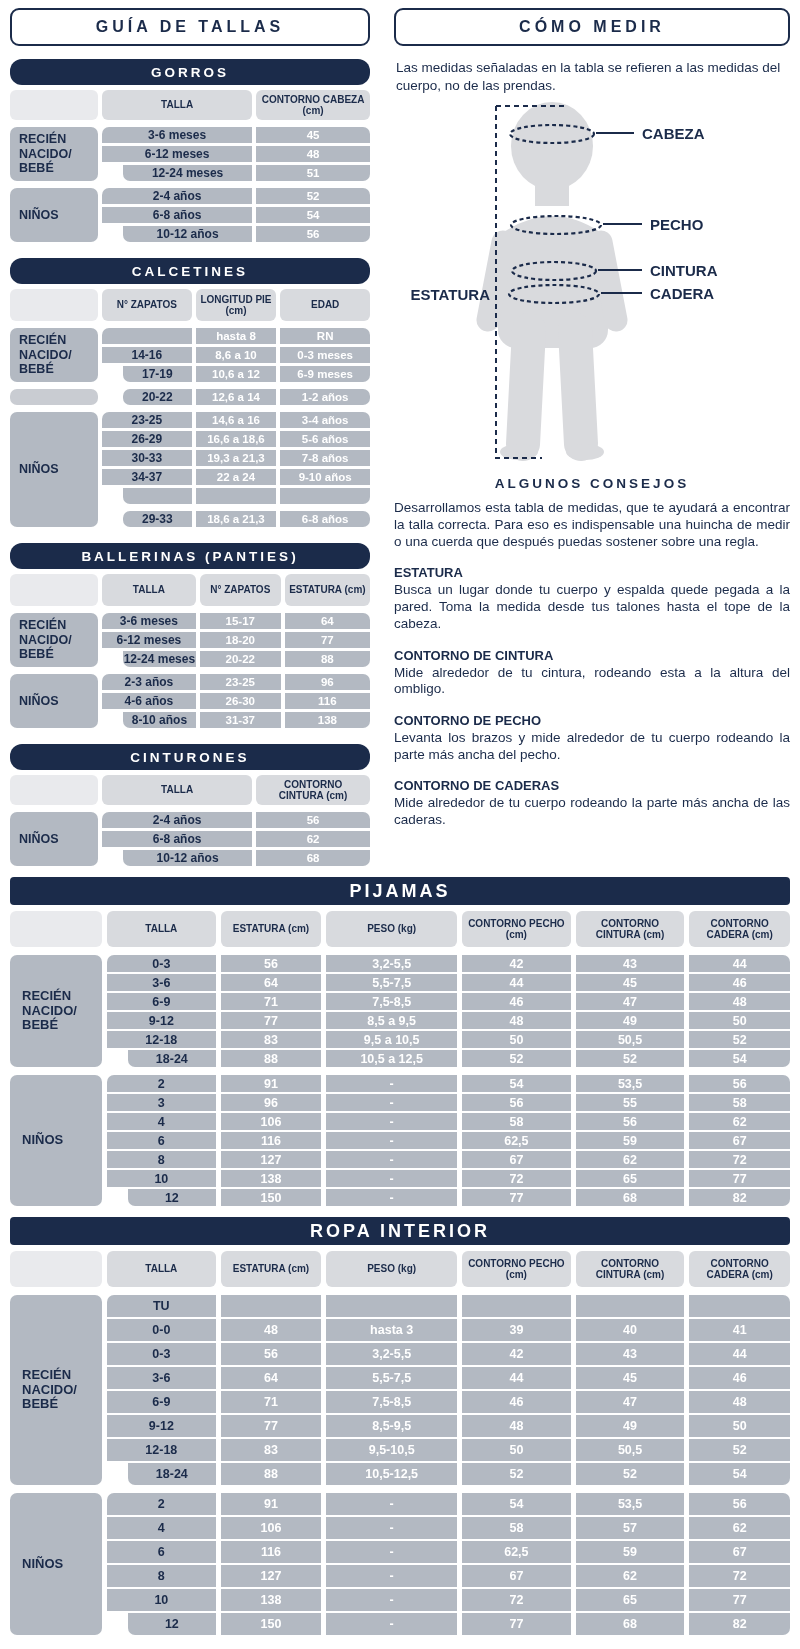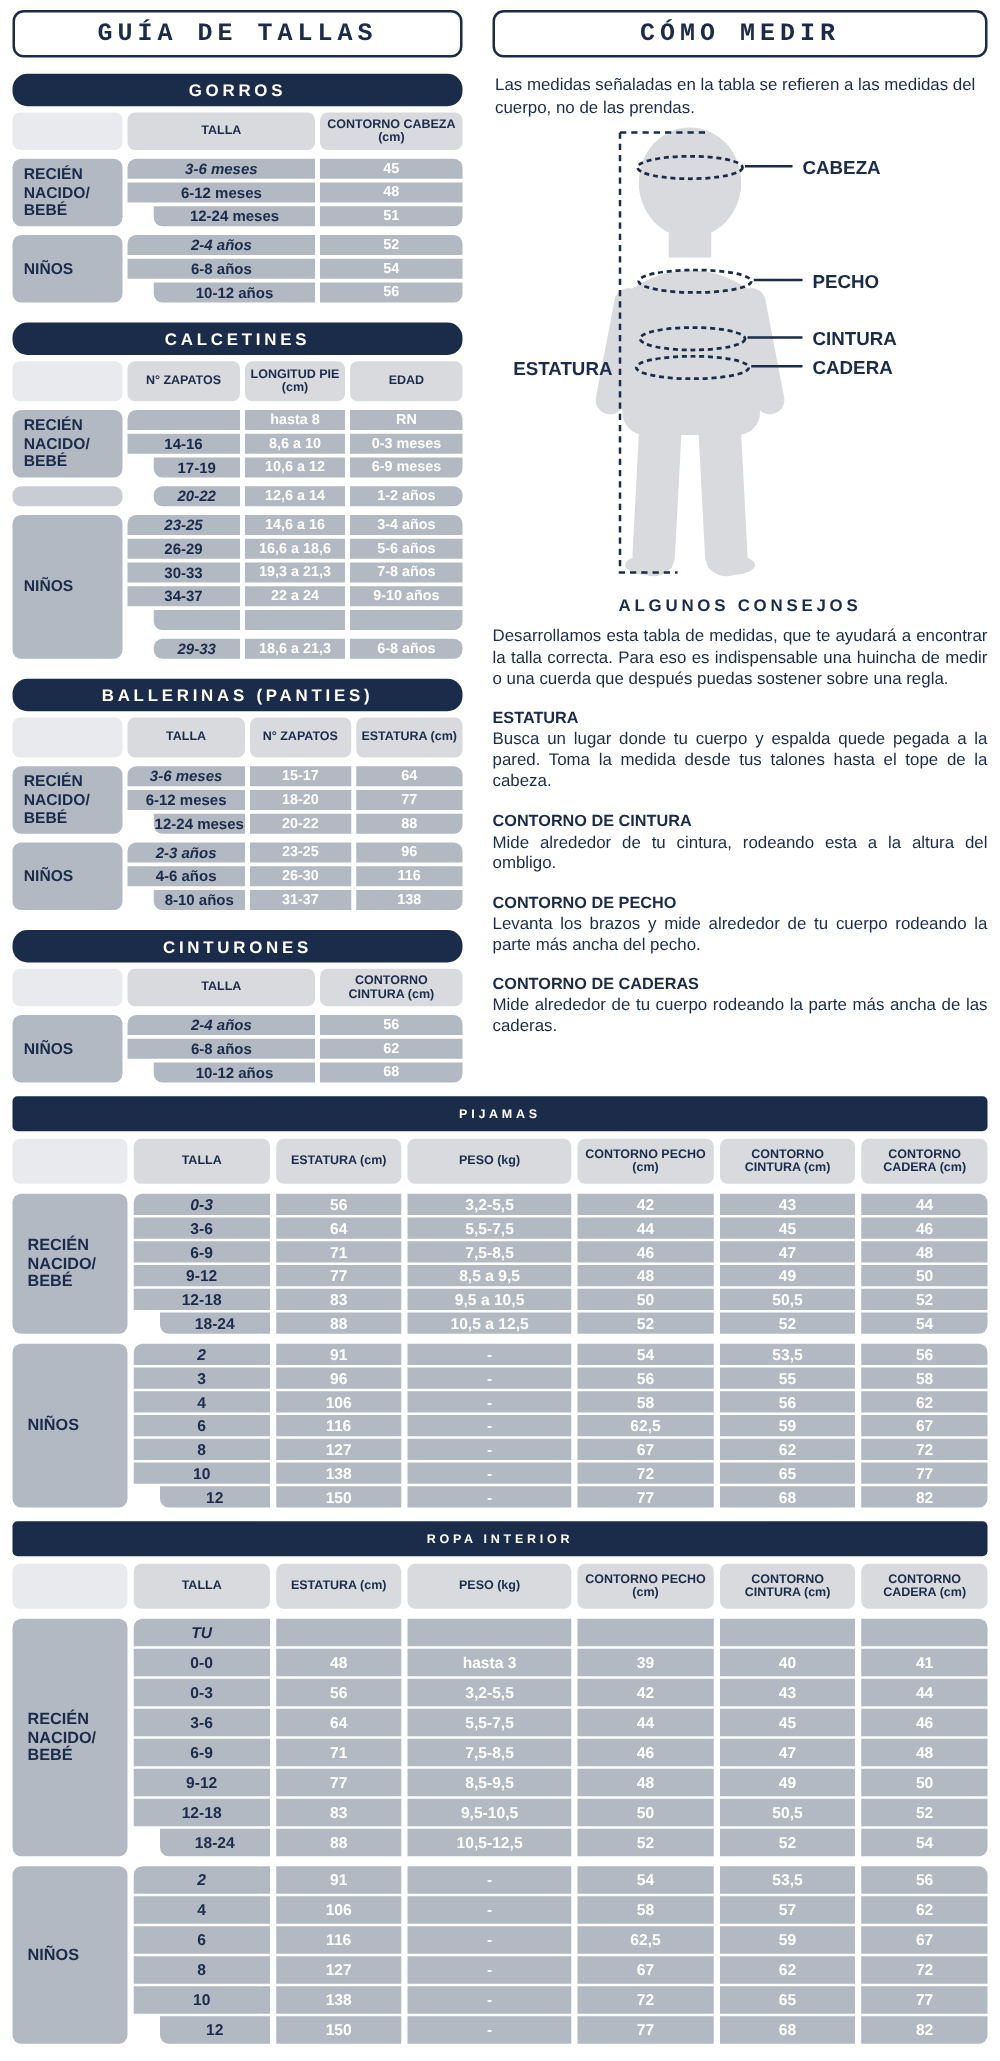--- a/index.html
+++ b/index.html
@@ -4,49 +4,49 @@
 <style>
   html,body{margin:0;padding:0;background:#fff;}
   body{width:800px;height:1649px;overflow:hidden;font-family:"Liberation Sans",sans-serif;}
   .page{width:800px;height:1649px;box-sizing:border-box;padding:8px 10px;}
   .top{display:flex;gap:24px;}
   .col-left{width:360px;flex:none;}
   .col-right{flex:1;min-width:0;}
 
   .title-box{height:34px;border:2.5px solid var(--navy,#1b2b4a);border-radius:9px;
     display:flex;align-items:center;justify-content:center;margin-bottom:13px;background:#fff;}
-  .title-box span{font-weight:bold;font-size:20px;letter-spacing:4px;color:var(--navy,#1b2b4a);font-family:Liberation Mono, monospace;}
+  .title-box span{font-weight:bold;font-size:16px;letter-spacing:4px;color:var(--navy,#1b2b4a);}
 
   .stack{display:flex;flex-direction:column;gap:16px;}
 
   
   .tbar{height:26px;background:var(--navy,#1b2b4a);border-radius:12px;color:#fff;
     display:flex;align-items:center;justify-content:center;font-weight:bold;font-size:13.5px;
     letter-spacing:3px;margin-bottom:5px;}
-  .wide-table .tbar{height:28px;border-radius:4px;font-size:10px;margin-bottom:6px;}
+  .wide-table .tbar{height:28px;border-radius:4px;font-size:18px;margin-bottom:6px;}
   .tcols{display:flex;gap:4px;}
   .wide-table .tcols{gap:5px;}
   .lcol,.bcol{display:flex;flex-direction:column;}
   .lcol{flex:none;}
   .bcol{flex:1;min-width:0;}
   .hrow,.trow{display:grid;}
   .hcell{background:#d8dade;border-radius:6px;display:flex;align-items:center;justify-content:center;
     text-align:center;color:var(--navy,#1b2b4a);font-weight:bold;font-size:10px;line-height:1.15;
     padding:2px 4px;box-sizing:border-box;}
   .hcell.pale{background:#e9eaed;}
   .lblock{background:#b3b9c2;border-radius:7px;display:flex;align-items:center;
     padding-left:9px;box-sizing:border-box;color:var(--navy,#1b2b4a);font-weight:bold;
     font-size:12.5px;line-height:1.15;}
   .lblock.spacer{background:#c9ccd2;}
   .wide-table .lblock{padding-left:12px;font-size:13px;}
   .tcell{background:#b3b9c2;color:#fff;font-weight:bold;font-size:11.5px;
     display:flex;align-items:center;justify-content:center;}
   .tcell.c0{color:var(--navy,#1b2b4a);font-size:12px;}
   .wide-table .tcell{font-size:12.5px;}
-  .rblock .trow:first-child .tcell:first-child{border-top-left-radius:7px;font-style:italic;}
+  .rblock .trow:first-child .tcell:first-child{border-top-left-radius:7px;}
   .rblock .trow:first-child .tcell:last-child{border-top-right-radius:7px;}
   .rblock .trow:last-child .tcell:first-child{border-bottom-left-radius:7px;margin-left:21px;}
   .rblock .trow:last-child .tcell:last-child{border-bottom-right-radius:7px;}
   .wide-table{margin-top:11px;}
 
   
   .intro{color:var(--navy,#1b2b4a);font-size:13.5px;line-height:1.3;
     margin:0 2px 6px;}
   .diagram{margin:0 0 2px 0;}
   .consejos-h{text-align:center;font-size:13.5px;font-weight:bold;letter-spacing:3px;

